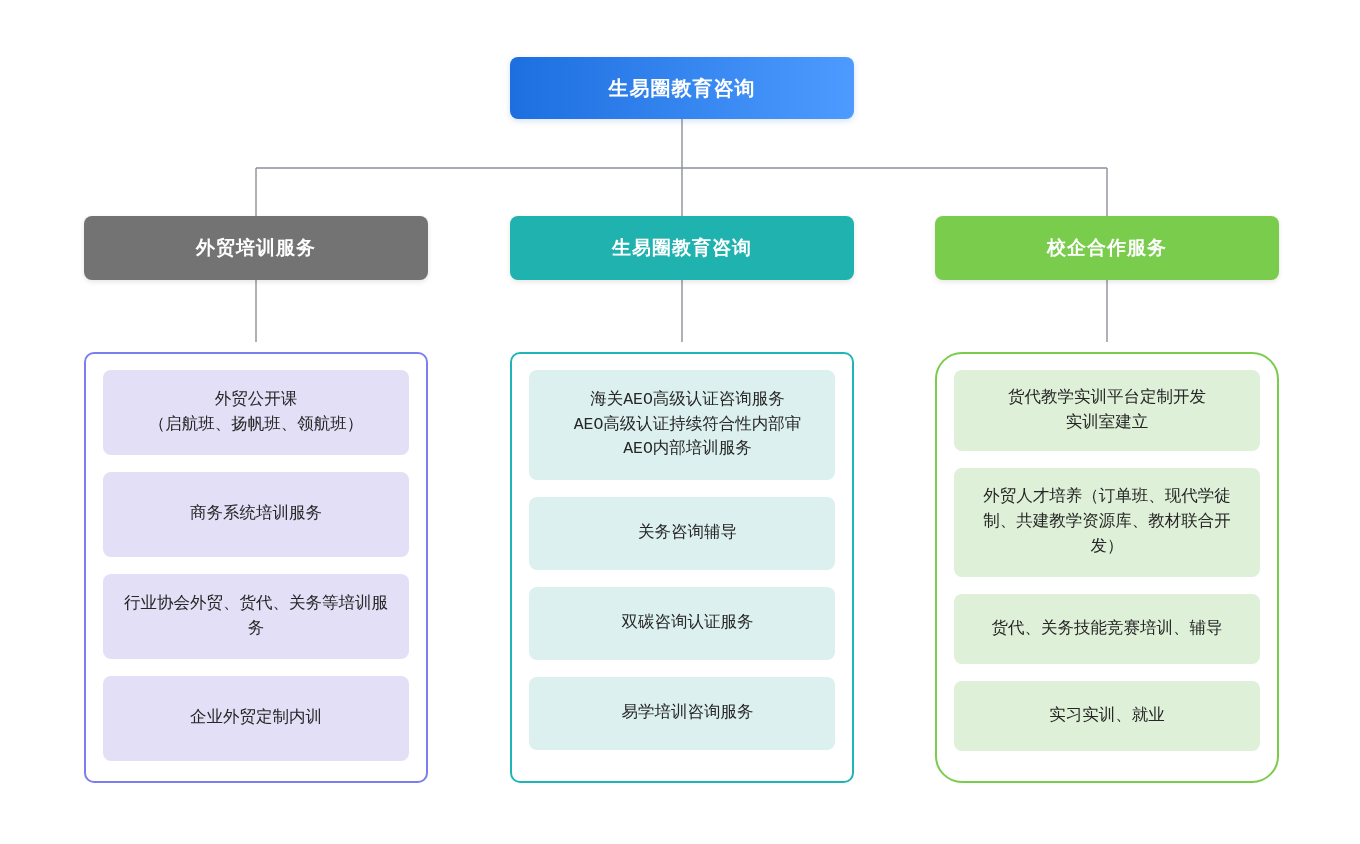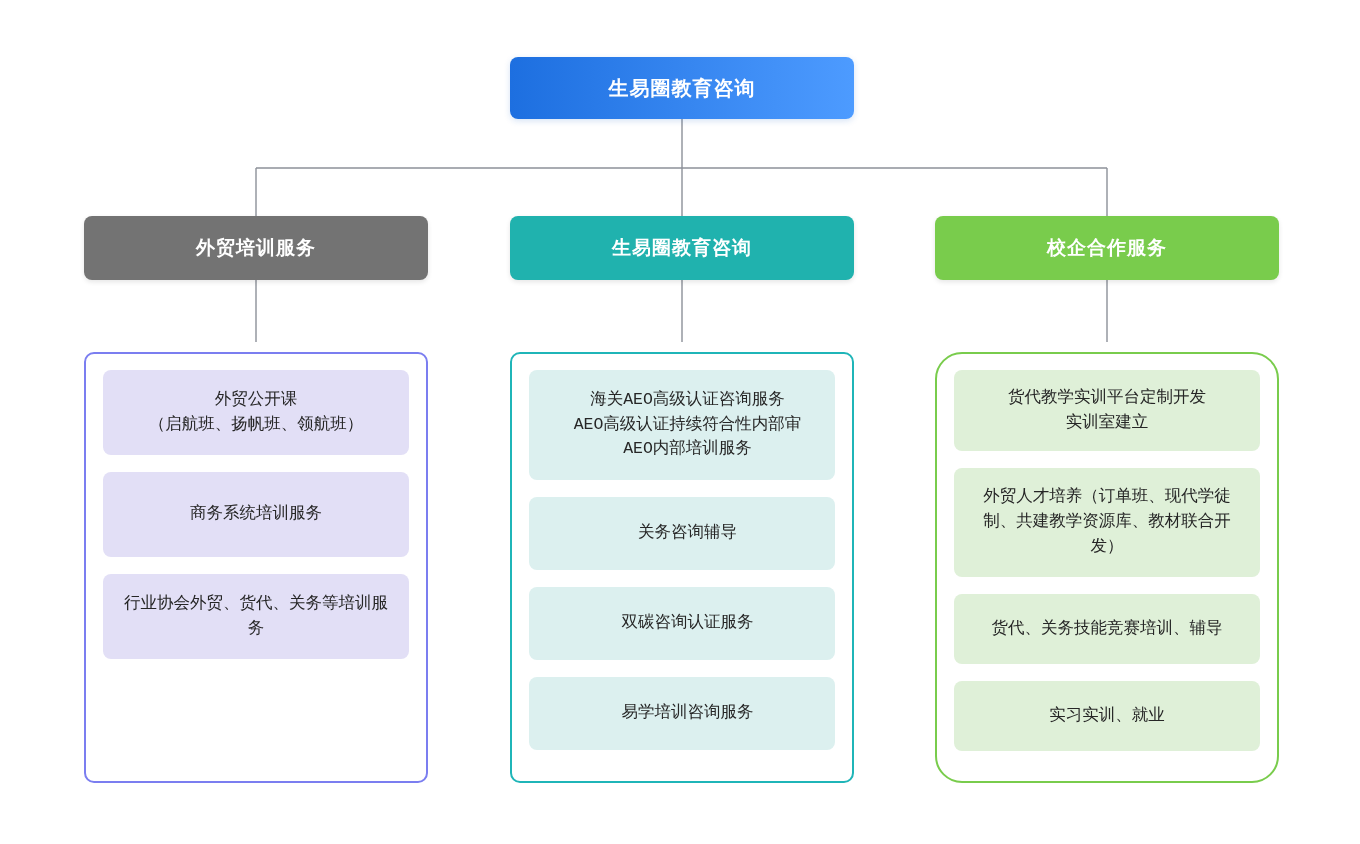--- a/index.html
+++ b/index.html
@@ -170,20 +170,21 @@
 
   <div class="branch" id="branch-0">
     <div class="branch-header">
       <span class="branch-header-title">外贸培训服务</span>
     </div>
     <div class="branch-body">
       <div class="leaf-card">外贸公开课
 （启航班、扬帆班、领航班）</div>
       <div class="leaf-card">商务系统培训服务</div>
       <div class="leaf-card">行业协会外贸、货代、关务等培训服务</div>
+      <div class="leaf-card">企业外贸定制内训</div>
     </div>
   </div>
 
   <div class="branch" id="branch-1">
     <div class="branch-header">
       <span class="branch-header-title">生易圈教育咨询</span>
     </div>
     <div class="branch-body">
       <div class="leaf-card">海关AEO高级认证咨询服务
 AEO高级认证持续符合性内部审

